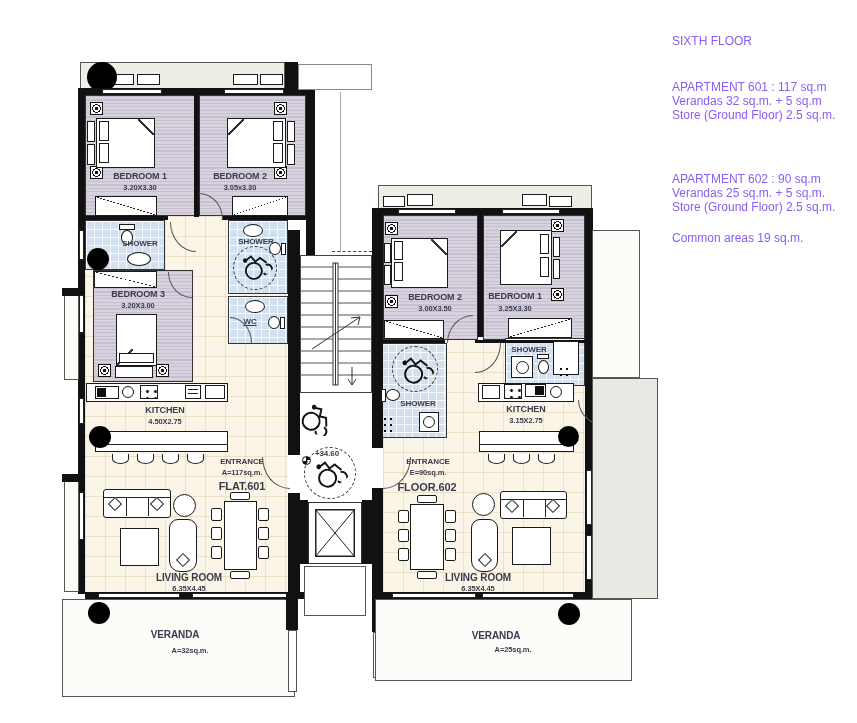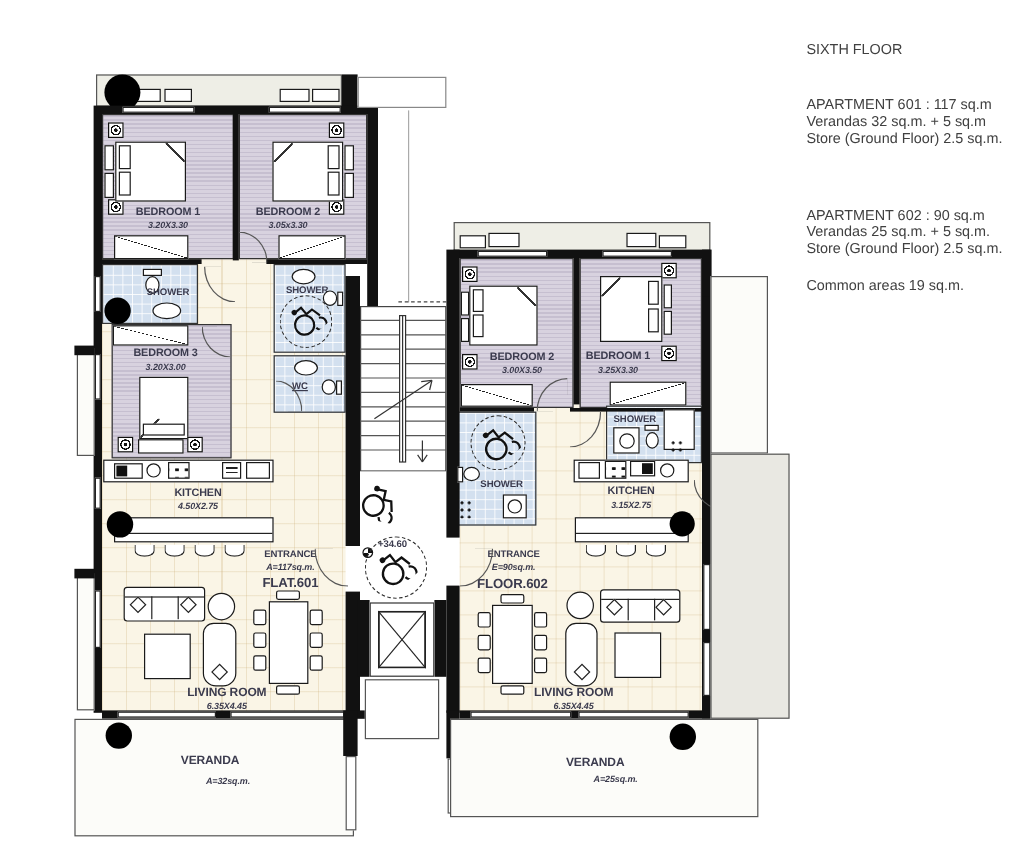--- a/index.html
+++ b/index.html
@@ -11,21 +11,21 @@
   .room{position:absolute;box-sizing:border-box;}
   .tile-bed{background-color:#cfc8d6;background-image:repeating-linear-gradient(to bottom,#c6bfd0 0 1.2px,#d8d2df 1.2px 3.4px);border:1px solid #333;}
   .tile-bath{background-color:#d3e0ef;background-image:linear-gradient(to right,rgba(255,255,255,.85) 1px,transparent 1px),linear-gradient(to bottom,rgba(255,255,255,.85) 1px,transparent 1px);background-size:8px 8px;border:1px solid #333;}
   .tile-living{background-color:#faf5e6;background-image:linear-gradient(to right,rgba(203,174,119,.28) 1px,transparent 1px),linear-gradient(to bottom,rgba(203,174,119,.28) 1px,transparent 1px);background-size:20px 20px;}
   .strip{position:absolute;background:#eeeee6;border:1px solid #555;box-sizing:border-box;}
   .veranda{position:absolute;background:#fcfcf9;border:1.2px solid #555;box-sizing:border-box;}
   .furn{position:absolute;background:#fff;border:1.3px solid #1a1a1a;box-sizing:border-box;}
   .oval{border-radius:50%;}
   .dot{position:absolute;background:#000;border-radius:50%;}
   .lbl{position:absolute;transform:translateX(-50%);font:bold 9px "Liberation Sans",sans-serif;color:#3b3b4e;white-space:nowrap;line-height:1;letter-spacing:-.1px;}
-  .dim{font-size:7.5px;font-style:italic;}
+  .dim{font-size:7.5px;}
   .sm{font-size:8px;}
   .flatlbl{font-size:11px;}
   .big{font-size:10px;}
   .spot{position:absolute;width:13px;height:13px;background-color:#fff;border:1.4px solid #111;box-sizing:border-box;
         background-image:radial-gradient(circle at 50% 50%,#111 0 1.4px,transparent 1.6px),radial-gradient(circle at 50% 50%,transparent 0 3.2px,#111 3.3px 4.3px,transparent 4.4px);}
   .stool{position:absolute;background:#fff;border:1.3px solid #222;border-top:none;border-radius:0 0 100% 100%;box-sizing:border-box;}
   .diag{background-image:linear-gradient(to top right,transparent 49.2%,#222 49.2% 50.8%,transparent 50.8%);}
   .diag2{background-image:linear-gradient(to top left,transparent 49.2%,#222 49.2% 50.8%,transparent 50.8%);}
   .burners{background-image:radial-gradient(circle,#111 1.4px,transparent 1.6px);background-size:8px 7px;background-position:2.5px 2px;}
   .grill{background-image:repeating-linear-gradient(to bottom,#222 0 1px,transparent 1px 3.5px);background-clip:content-box;padding:2px;}
@@ -34,21 +34,21 @@
   .arc-tr{border-left:1.2px solid #555;border-bottom:1.2px solid #555;border-bottom-left-radius:100% 100%;}
   .arc-tl{border-right:1.2px solid #555;border-bottom:1.2px solid #555;border-bottom-right-radius:100% 100%;}
   .arc-br{border-left:1.2px solid #555;border-top:1.2px solid #555;border-top-left-radius:100% 100%;}
   .arc-bl{border-right:1.2px solid #555;border-top:1.2px solid #555;border-top-right-radius:100% 100%;}
   .dash-circle{position:absolute;border:1.2px dashed #333;border-radius:50%;box-sizing:border-box;}
   .fold45{position:absolute;width:16px;height:16px;background:linear-gradient(45deg,transparent 46%,#333 46% 54%,transparent 54%);}
   .fold135{position:absolute;width:16px;height:16px;background:linear-gradient(135deg,transparent 46%,#333 46% 54%,transparent 54%);}
   .sofa-back{position:absolute;left:0;right:0;top:0;height:7px;border-bottom:1px solid #222;}
   .cush{position:absolute;top:7px;bottom:1px;width:1px;background:#222;}
   .pilw{position:absolute;width:8px;height:8px;border:1px solid #222;background:#fff;transform:rotate(45deg);}
-  .infoline{font:12px "Liberation Sans",sans-serif;color:#404040;line-height:14px;white-space:nowrap;}
+  .infoline{font:12px "Liberation Sans",sans-serif;color:#8b5cf6;line-height:14px;white-space:nowrap;}
   .dashline{position:absolute;border-top:1.6px dashed #444;}
 </style>
 </head>
 <body>
 
 <div id="canvas">
 
   <div class="room tile-living" style="left:85px;top:216px;width:203px;height:378px;"></div>
   <div class="room tile-bed" style="left:85px;top:95px;width:110px;height:121px;"></div>
   <div class="room tile-bed" style="left:199px;top:95px;width:107px;height:121px;"></div>

